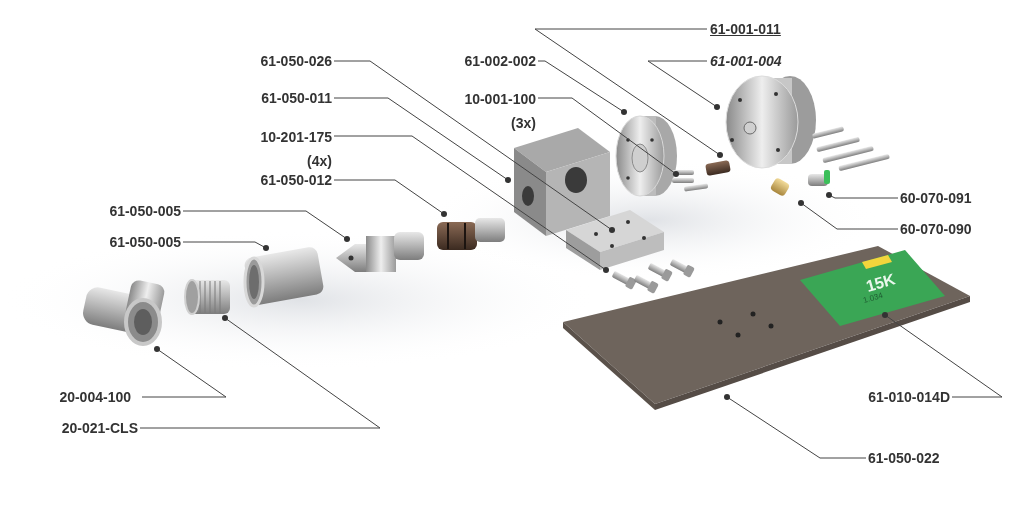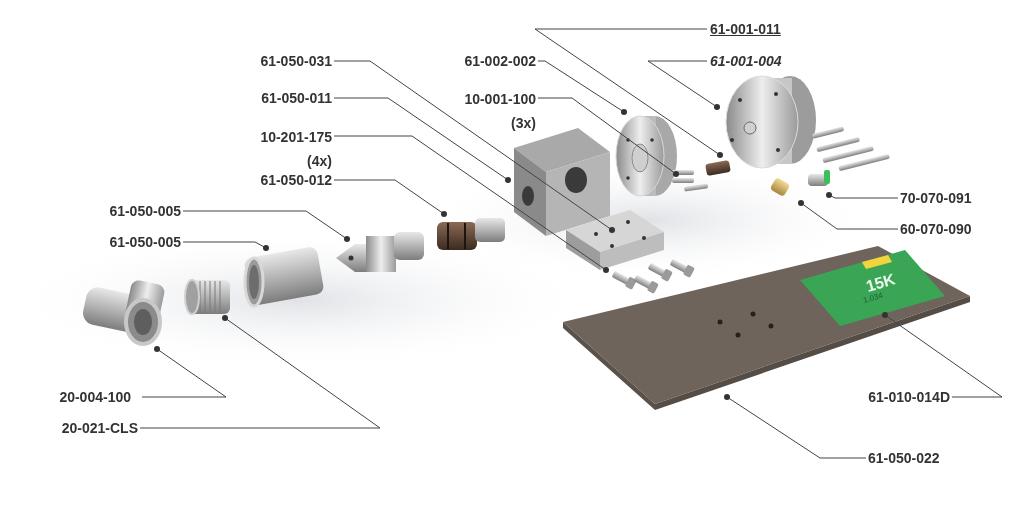--- a/index.html
+++ b/index.html
@@ -234,34 +234,34 @@
         <circle cx="801" cy="203" r="3"></circle>
     <circle cx="885" cy="315" r="3"></circle>
         <circle cx="157" cy="349" r="3"></circle>
         <circle cx="225" cy="318" r="3"></circle>
     <circle cx="727" cy="397" r="3"></circle>
   </g>
 </svg>
 
 
 <div class="lbl" style="left:710px;top:21px;text-decoration:underline;"><span>61-001-011</span></div>
-<div class="lbl r" style="left:252px;top:53px;width:80px;"><span>61-050-031</span></div>
+<div class="lbl r" style="left:252px;top:53px;width:80px;"><span>61-050-026</span></div>
 <div class="lbl r" style="left:455px;top:53px;width:81px;"><span>61-002-002</span></div>
 <div class="lbl" style="left:710px;top:53px;font-style:italic;"><span>61-001-004</span></div>
 <div class="lbl r" style="left:455px;top:83px;width:81px;">
       <span class="q">10-001-100</span>
       <span class="q">(3x)</span>
     </div>
 <div class="lbl r" style="left:252px;top:90px;width:80px;"><span>61-050-011</span></div>
 <div class="lbl r" style="left:252px;top:121px;width:80px;">
       <span class="q">10-201-175</span>
       <span class="q">(4x)</span>
     </div>
 <div class="lbl r" style="left:252px;top:172px;width:80px;"><span>61-050-012</span></div>
-<div class="lbl" style="left:900px;top:190px;"><span>70-070-091</span></div>
+<div class="lbl" style="left:900px;top:190px;"><span>60-070-091</span></div>
 <div class="lbl r" style="left:100px;top:203px;width:81px;"><span>61-050-005</span></div>
 <div class="lbl" style="left:900px;top:221px;"><span>60-070-090</span></div>
 <div class="lbl r" style="left:100px;top:234px;width:81px;"><span>61-050-005</span></div>
 <div class="lbl r" style="left:856px;top:389px;width:94px;"><span>61-010-014D</span></div>
 <div class="lbl r" style="left:49px;top:389px;width:82px;text-align:right;"><span>20-004-100</span></div>
 <div class="lbl r" style="left:50px;top:420px;width:88px;"><span>20-021-CLS</span></div>
 <div class="lbl" style="left:868px;top:450px;"><span>61-050-022</span></div>
 </div>
 
 </body></html>

